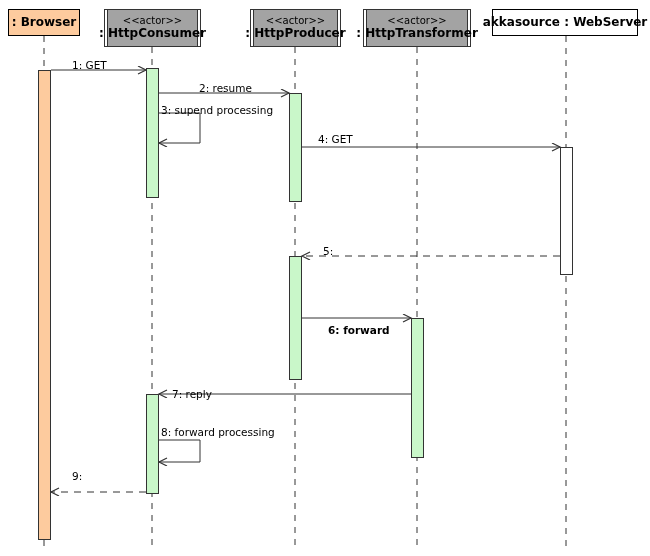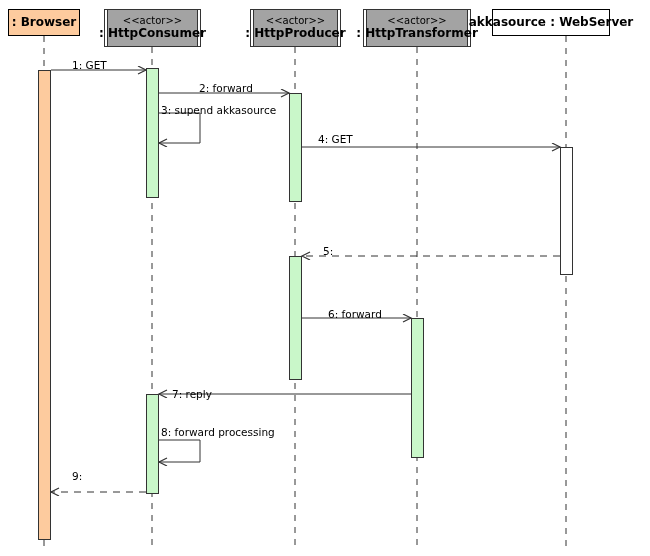--- a/index.html
+++ b/index.html
@@ -119,37 +119,37 @@
         <div class="p-name">: HttpConsumer</div>
       </div>
       <div class="participant actor" style="left: 250px; top: 9px; width: 91px; height: 38px;">
         <div class="p-stereotype">&lt;&lt;actor&gt;&gt;</div>
         <div class="p-name">: HttpProducer</div>
       </div>
       <div class="participant actor" style="left: 363px; top: 9px; width: 108px; height: 38px;">
         <div class="p-stereotype">&lt;&lt;actor&gt;&gt;</div>
         <div class="p-name">: HttpTransformer</div>
       </div>
-      <div class="participant plain" style="left: 492px; top: 9px; width: 118px; height: 27px;">
+      <div class="participant plain" style="left: 492px; top: 9px; width: 146px; height: 27px;">
         <div class="p-name">akkasource : WebServer</div>
       </div>
     </div>
   <div id="activations-layer">
       <div class="activation orange" style="left: 38px; top: 70px; width: 13px; height: 470px;"></div>
       <div class="activation green" style="left: 146px; top: 68px; width: 13px; height: 130px;"></div>
       <div class="activation green" style="left: 146px; top: 394px; width: 13px; height: 100px;"></div>
       <div class="activation green" style="left: 289px; top: 93px; width: 13px; height: 109px;"></div>
       <div class="activation green" style="left: 289px; top: 256px; width: 13px; height: 124px;"></div>
       <div class="activation green" style="left: 411px; top: 318px; width: 13px; height: 140px;"></div>
       <div class="activation white" style="left: 560px; top: 147px; width: 13px; height: 128px;"></div>
     </div>
   <div id="labels-layer">
       <div class="msg-label" style="left: 72px; top: 60px;">1: GET</div>
-      <div class="msg-label" style="left: 199px; top: 83px;">2: forward</div>
-      <div class="msg-label" style="left: 161px; top: 105px;">3: supend akkasource</div>
+      <div class="msg-label" style="left: 199px; top: 83px;">2: resume</div>
+      <div class="msg-label" style="left: 161px; top: 105px;">3: supend processing</div>
       <div class="msg-label" style="left: 318px; top: 134px;">4: GET</div>
       <div class="msg-label" style="left: 323px; top: 246px;">5:</div>
-      <div class="msg-label" style="left: 328px; top: 309px;">6: forward</div>
+      <div class="msg-label" style="left: 328px; top: 325px; font-weight: bold;">6: forward</div>
       <div class="msg-label" style="left: 172px; top: 389px; text-align: center;">7: reply</div>
       <div class="msg-label" style="left: 161px; top: 427px;">8: forward processing</div>
       <div class="msg-label" style="left: 72px; top: 471px;">9:</div>
     </div>
 </div>
 
 </body></html>

